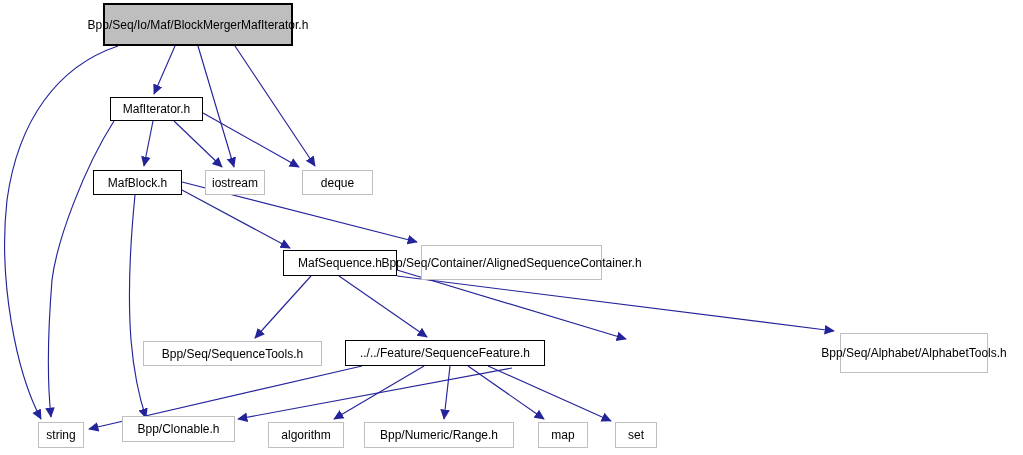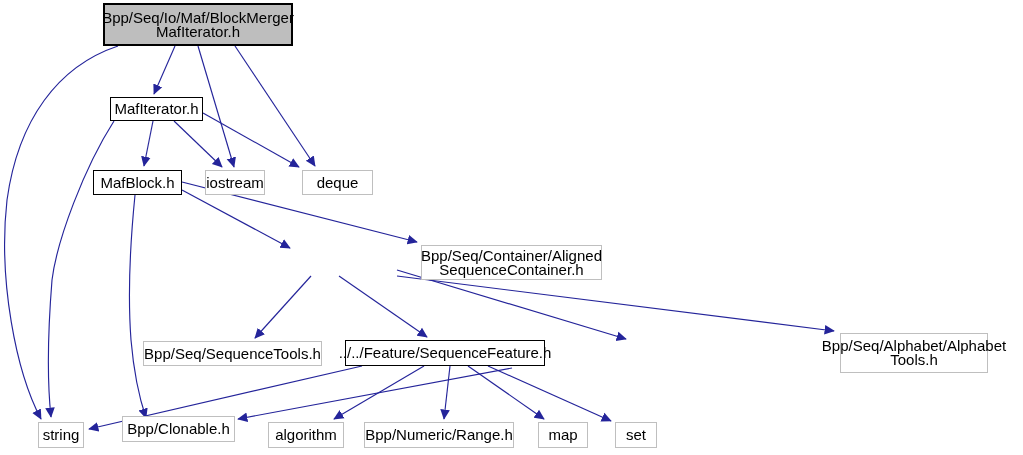--- a/index.html
+++ b/index.html
@@ -1,24 +1,24 @@
 <!DOCTYPE html>
 <html style="--edge-color: #24249a; --current-fill: #bebebe; --ext-border: #bfbfbf;"><head>
 <meta charset="utf-8">
 <style>
   html,body{margin:0;padding:0;background:#ffffff;}
   #graph{position:relative;width:1023px;height:455px;background:#ffffff;overflow:hidden;
          font-family:"Liberation Sans","DejaVu Sans",sans-serif;}
   #edges{position:absolute;left:0;top:0;width:1023px;height:455px;pointer-events:none;}
   .edge{fill:none;stroke:var(--edge-color,#24249a);stroke-width:1.15px;}
   .arrowhead{fill:var(--edge-color,#24249a);stroke:none;}
-  .node{position:absolute;box-sizing:border-box;display:flex;flex-direction:column;
+  .node{position:absolute;box-sizing:border-box;display:flex;flex-direction:row;
         align-items:center;justify-content:center;text-align:center;
         background:#ffffff;border:1px solid var(--ext-border,#bfbfbf);
-        color:#000;font-size:15px;line-height:14px;white-space:nowrap;}
+        color:#000;font-size:12px;line-height:14px;white-space:nowrap;}
   .node.internal{border-color:#000;cursor:pointer;}
   .node.current{border:2px solid #000;background:var(--current-fill,#bebebe);}
 </style>
 </head>
 <body>
 
 <div id="graph">
 
   <svg id="edges" viewBox="0 0 1023 455" xmlns="http://www.w3.org/2000/svg">
     <defs>
@@ -63,20 +63,23 @@
   </div>
 
   <div class="node external" style="left:205px;top:170px;width:60px;height:25px">
     <span>iostream</span>
   </div>
 
   <div class="node external" style="left:302px;top:170px;width:71px;height:25px">
     <span>deque</span>
   </div>
 
+  <div class="node internal" style="left:283px;top:250px;width:114px;height:26px">
+    <span>MafSequence.h</span>
+  </div>
 
   <div class="node external" style="left:421px;top:245px;width:181px;height:35px">
     <span>Bpp/Seq/Container/Aligned</span>
     <span>SequenceContainer.h</span>
   </div>
 
   <div class="node external" style="left:143px;top:341px;width:179px;height:25px">
     <span>Bpp/Seq/SequenceTools.h</span>
   </div>
 

